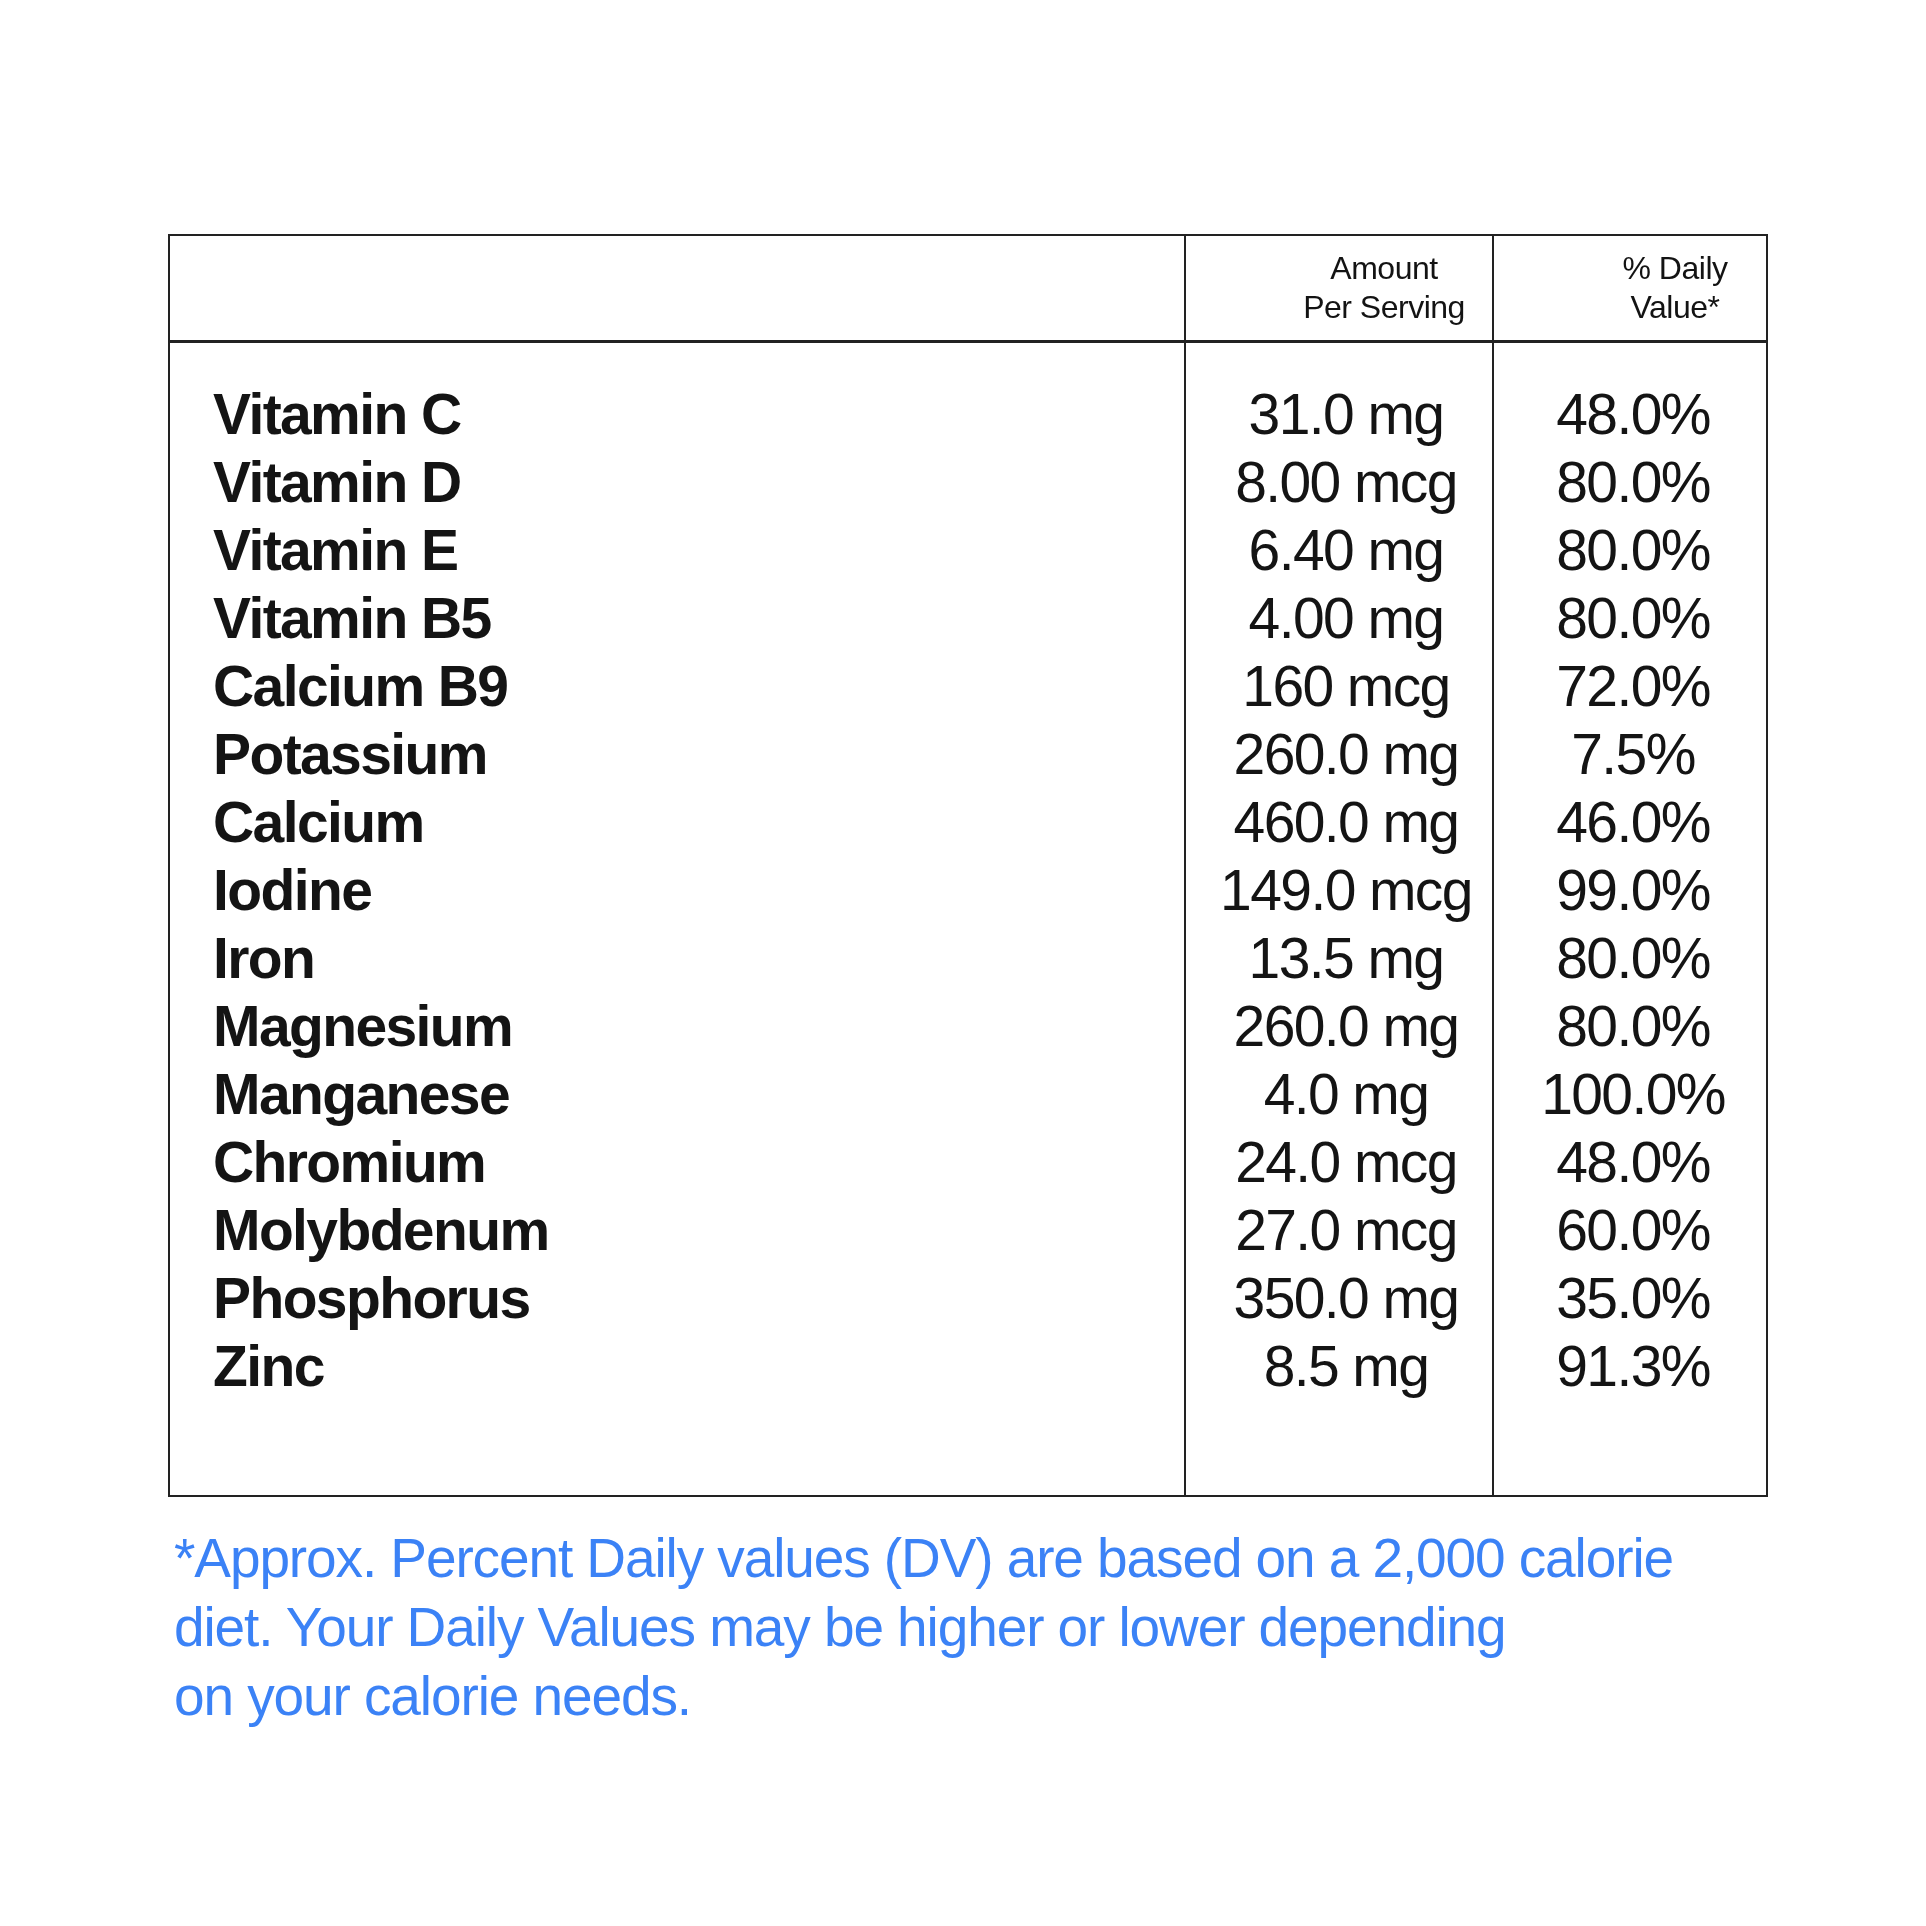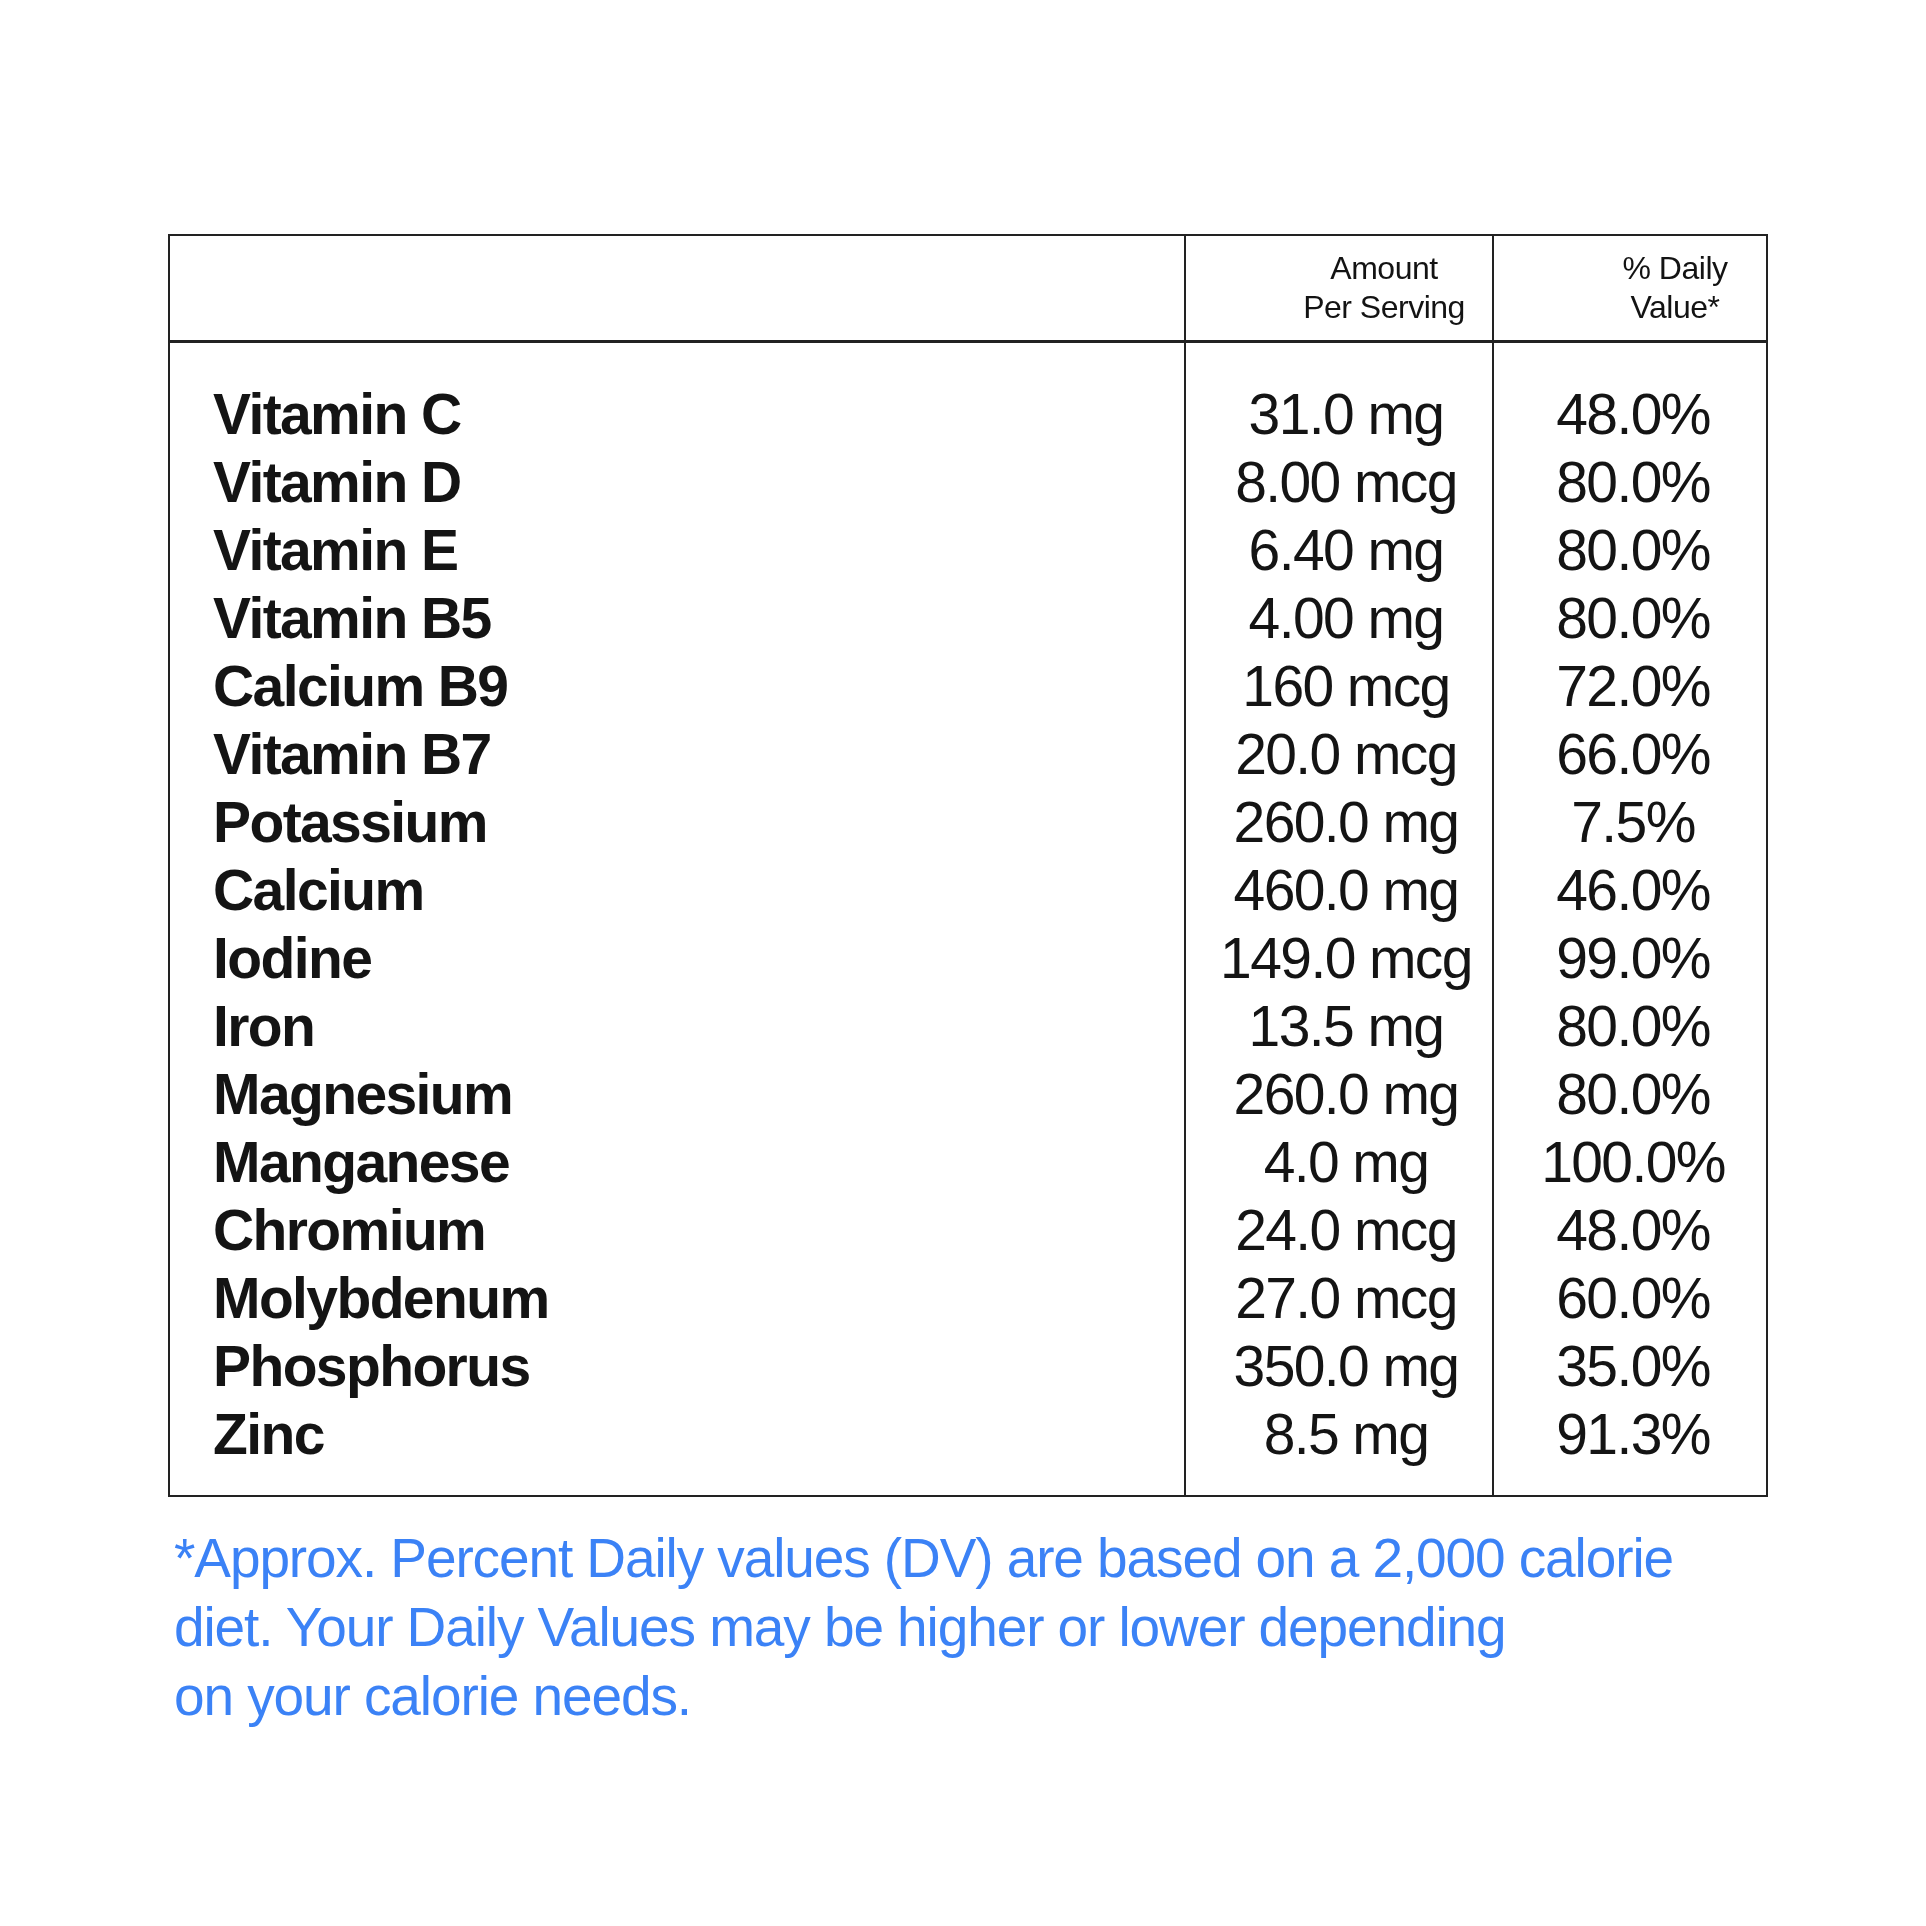--- a/index.html
+++ b/index.html
@@ -132,25 +132,20 @@
         <div class="cell-name">Vitamin B5</div>
         <div class="cell-amount">4.00 mg</div>
         <div class="cell-dv">80.0%</div>
       </div>
       <div class="row">
         <div class="cell-name">Calcium B9</div>
         <div class="cell-amount">160 mcg</div>
         <div class="cell-dv">72.0%</div>
       </div>
       <div class="row">
-        <div class="cell-name">Vitamin B7</div>
-        <div class="cell-amount">20.0 mcg</div>
-        <div class="cell-dv">66.0%</div>
-      </div>
-      <div class="row">
         <div class="cell-name">Potassium</div>
         <div class="cell-amount">260.0 mg</div>
         <div class="cell-dv">7.5%</div>
       </div>
       <div class="row">
         <div class="cell-name">Calcium</div>
         <div class="cell-amount">460.0 mg</div>
         <div class="cell-dv">46.0%</div>
       </div>
       <div class="row">

